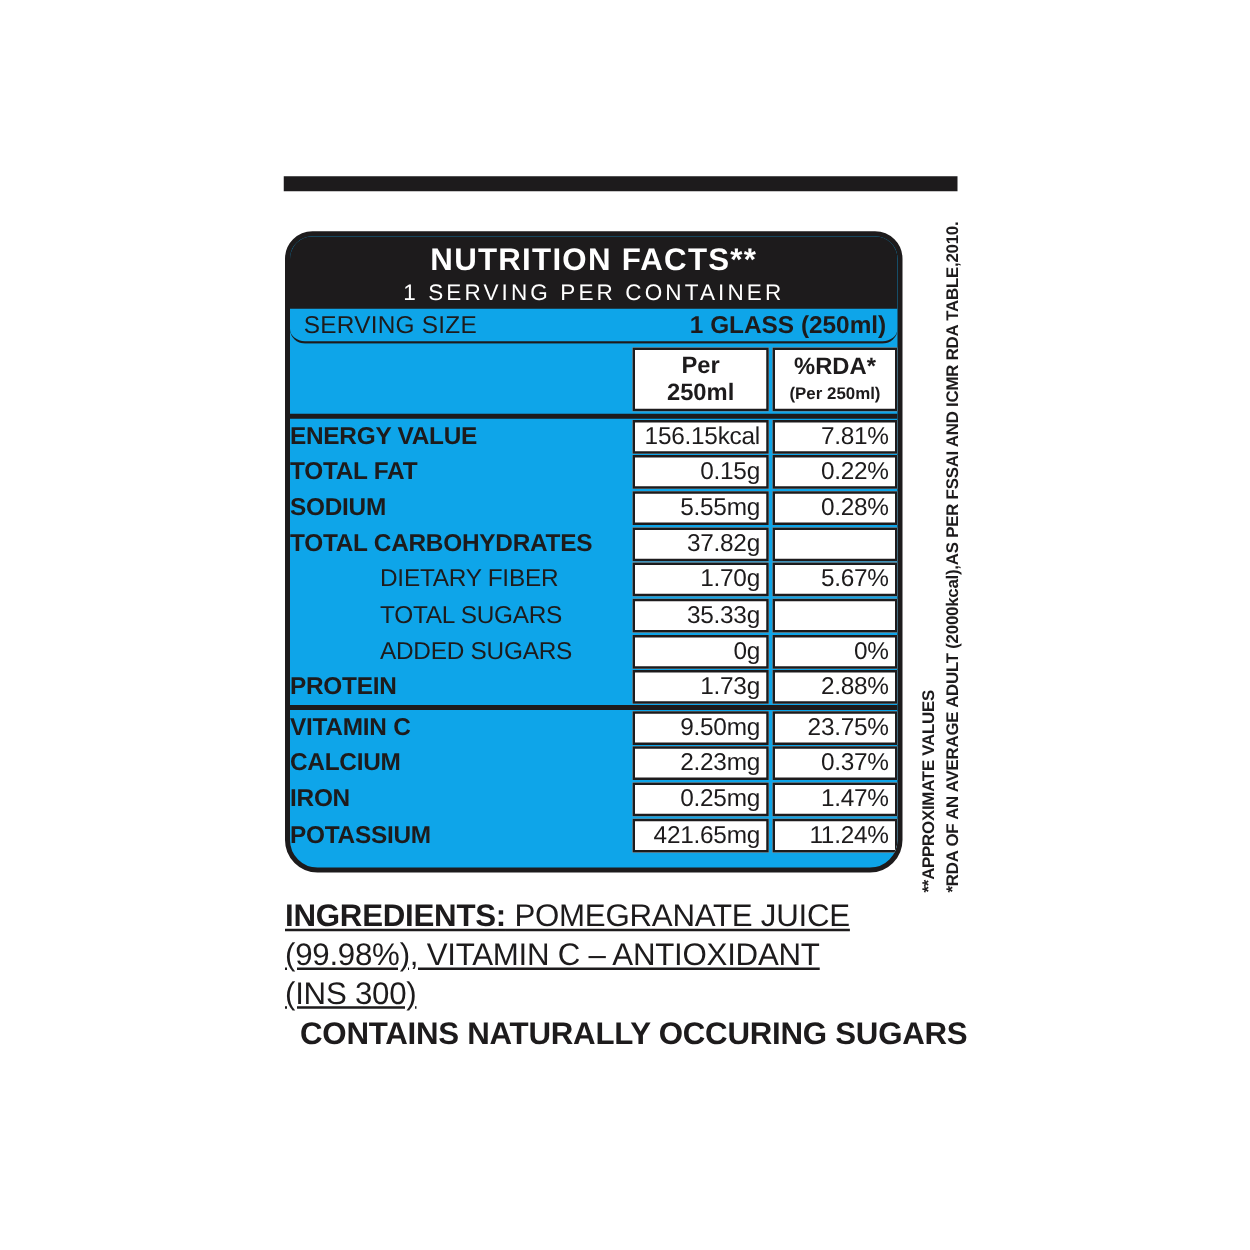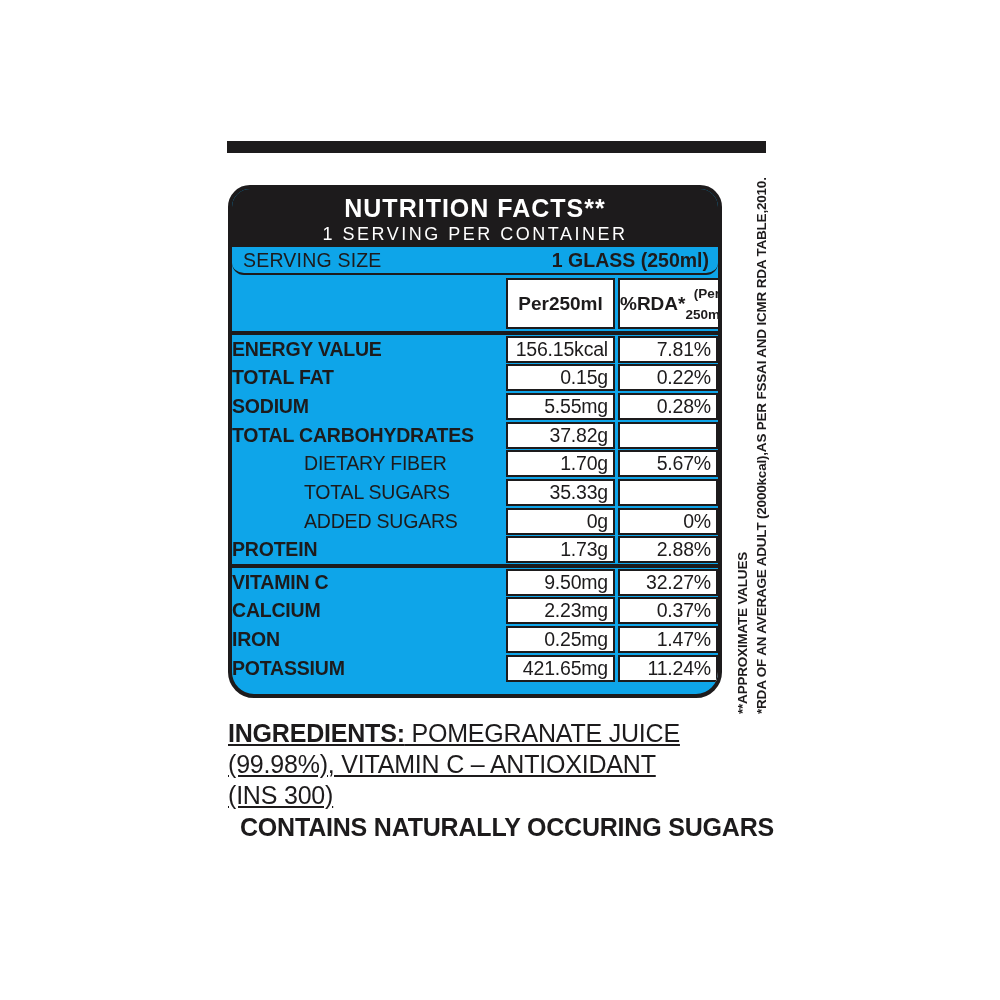--- a/index.html
+++ b/index.html
@@ -27,21 +27,21 @@
   .nf-serving .sv-label { font-weight:normal; letter-spacing:0.2px; }
   .nf-serving .sv-value { font-weight:600; }
 
   .nf-row { display:grid; grid-template-columns:274px 112px 1fr; height:28.7px; }
   .nf-colhead { height:56px; }
   .lbl { display:flex; align-items:center; 
          font-size:19.5px; font-weight:bold; letter-spacing:-0.2px; white-space:nowrap; }
   .nf-row.sub .lbl { font-weight:normal; padding-left:72px; }
 
   .box { border:2.5px solid #1d1b1c; margin:1px 3px 1px 0; background:#fff; }
-  .nf-colhead .box { margin:3px 3px 2px 0; display:flex; 
+  .nf-colhead .box { margin:3px 3px 2px 0; display:flex; flex-direction:column;
                      justify-content:center; align-items:center; text-align:center; }
   .box:last-child { margin-right:0; }
   .per-head { font-size:19px; font-weight:bold; line-height:22px; }
   .rda-head { font-size:19px; font-weight:bold; line-height:21px; }
   .rda-head .small { font-size:13.5px; font-weight:bold; }
 
   .val { display:flex; align-items:center; justify-content:flex-end;
          padding-right:5px; font-size:19.5px; font-weight:500; letter-spacing:-0.2px; }
 
   .nf-divider { height:3.5px; background:#1d1b1c; }
@@ -133,21 +133,21 @@
       <div class="lbl">PROTEIN</div>
       <div class="box val">1.73g</div>
       <div class="box val">2.88%</div>
     </div>
 
     <div class="nf-divider"></div>
 
     <div class="nf-row">
       <div class="lbl">VITAMIN C</div>
       <div class="box val">9.50mg</div>
-      <div class="box val">32.27%</div>
+      <div class="box val">23.75%</div>
     </div>
     <div class="nf-row">
       <div class="lbl">CALCIUM</div>
       <div class="box val">2.23mg</div>
       <div class="box val">0.37%</div>
     </div>
     <div class="nf-row">
       <div class="lbl">IRON</div>
       <div class="box val">0.25mg</div>
       <div class="box val">1.47%</div>

